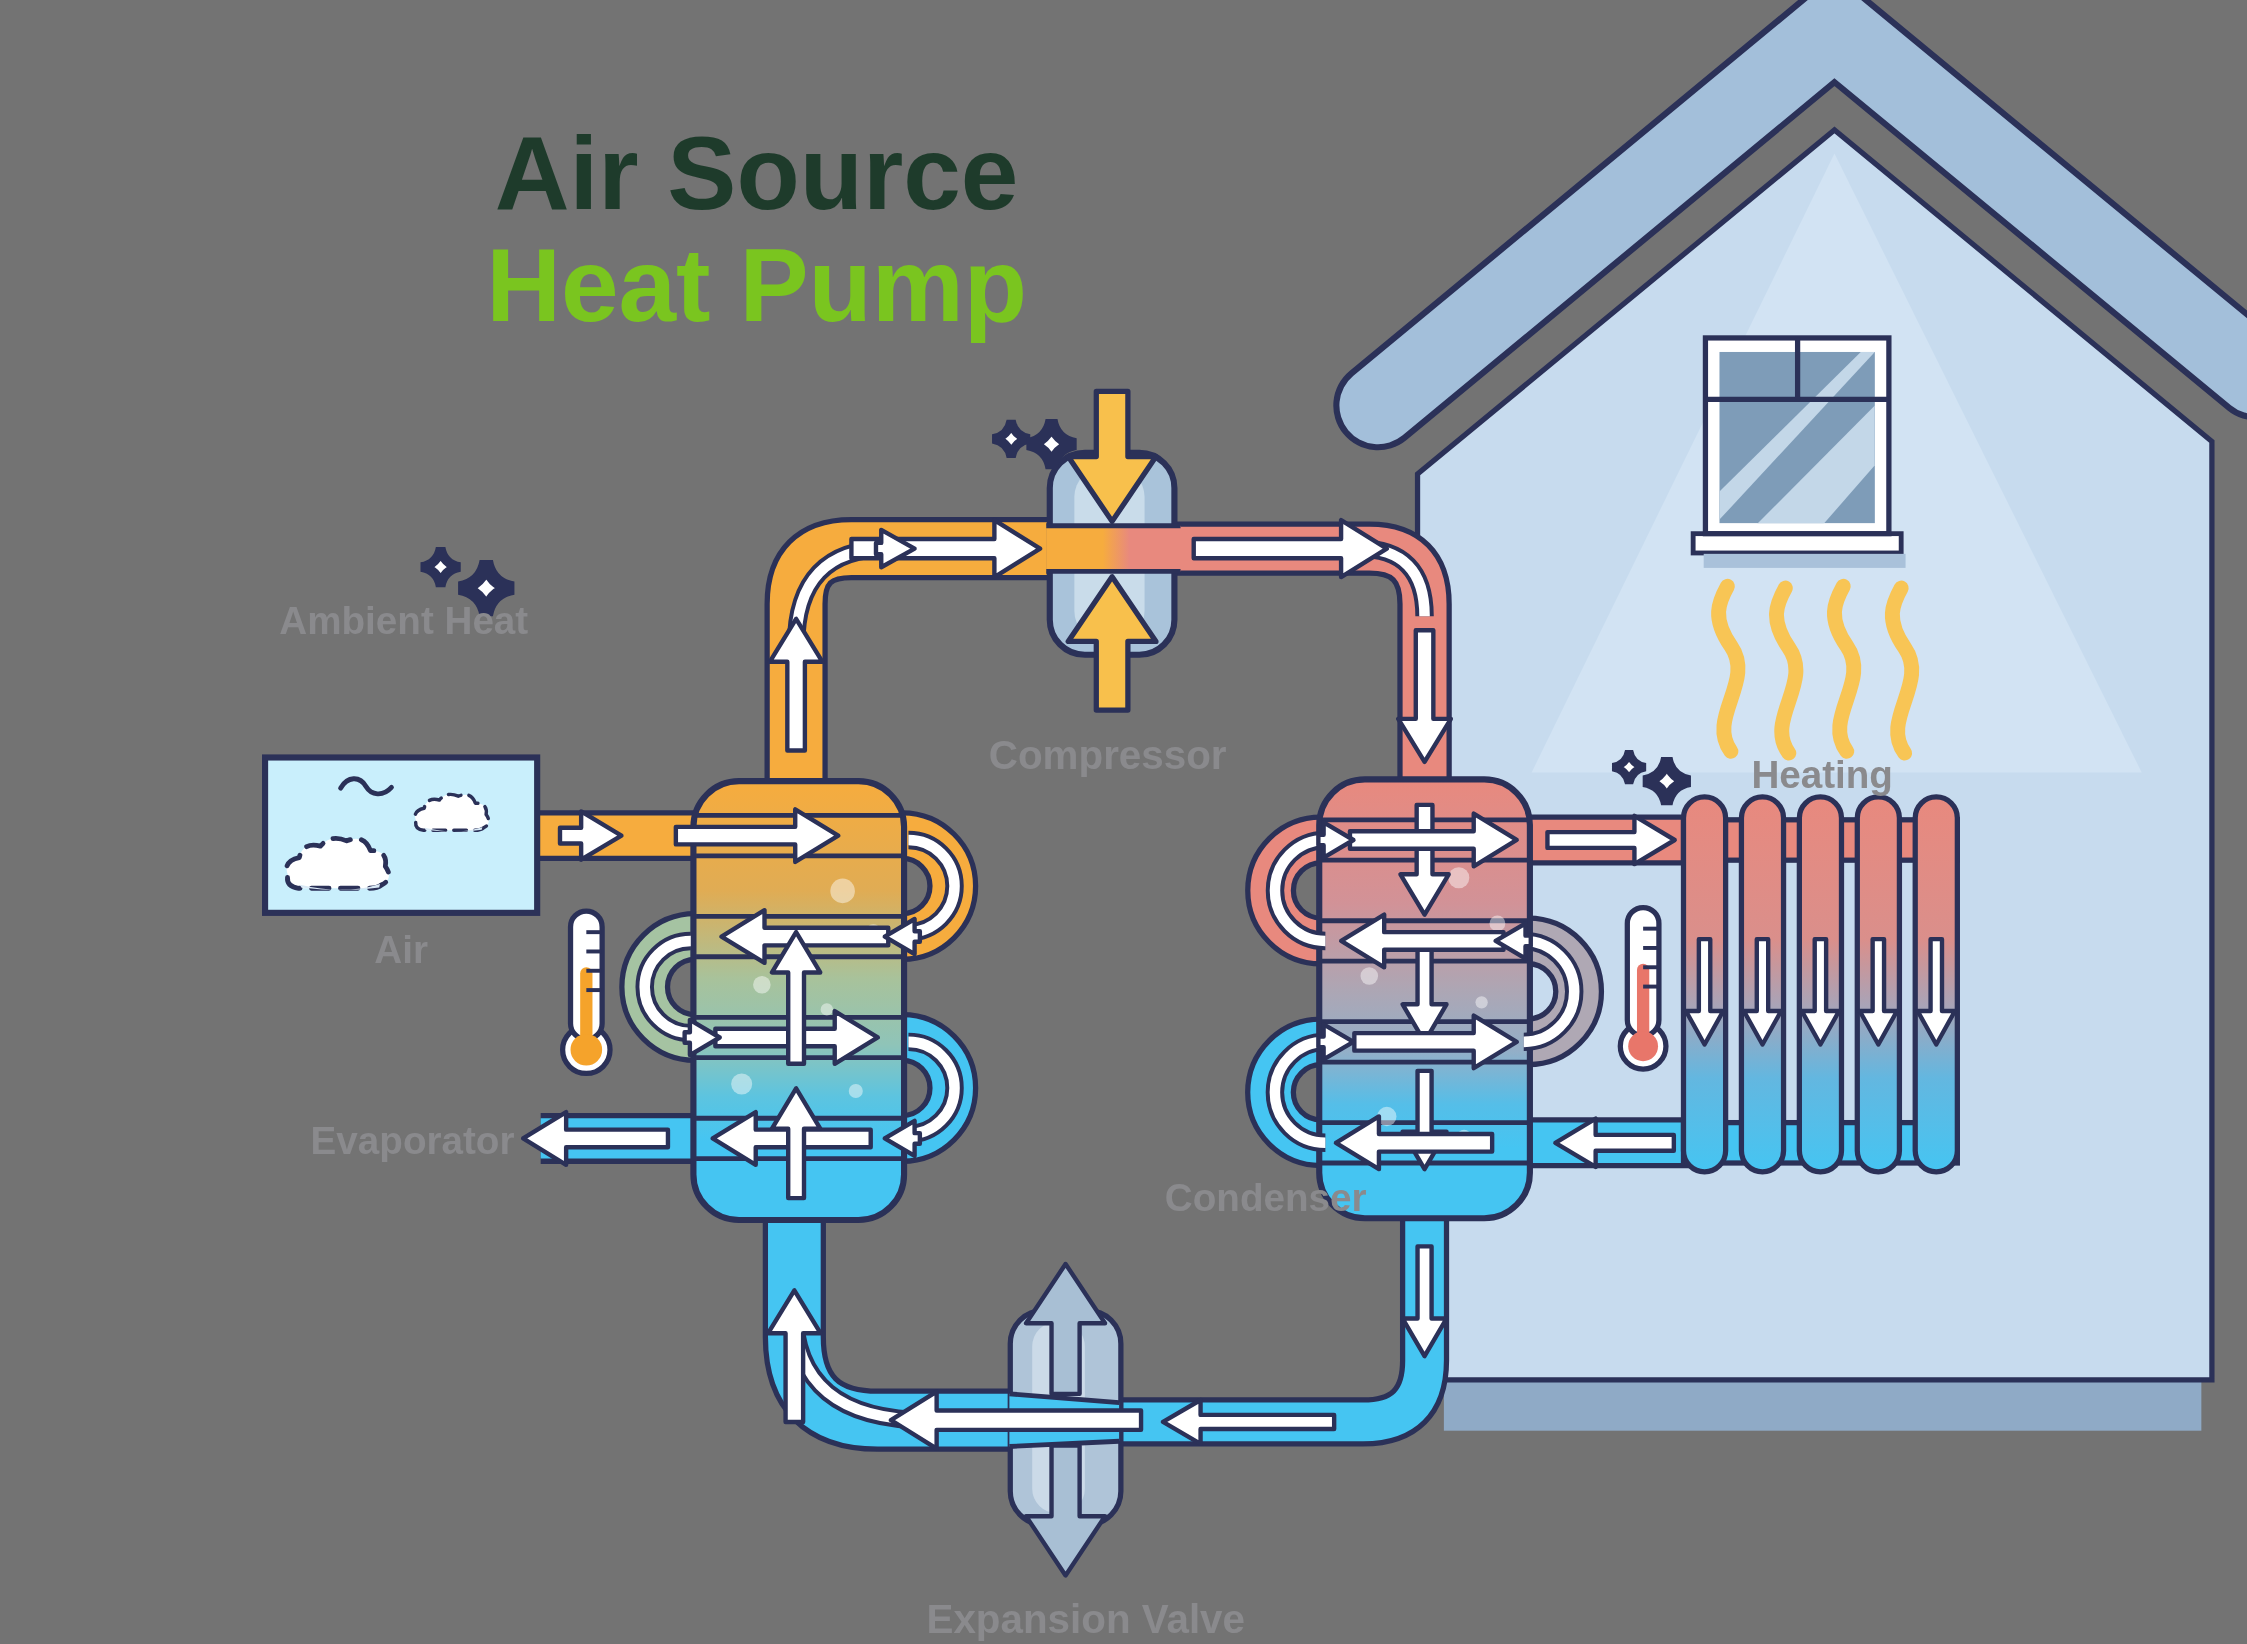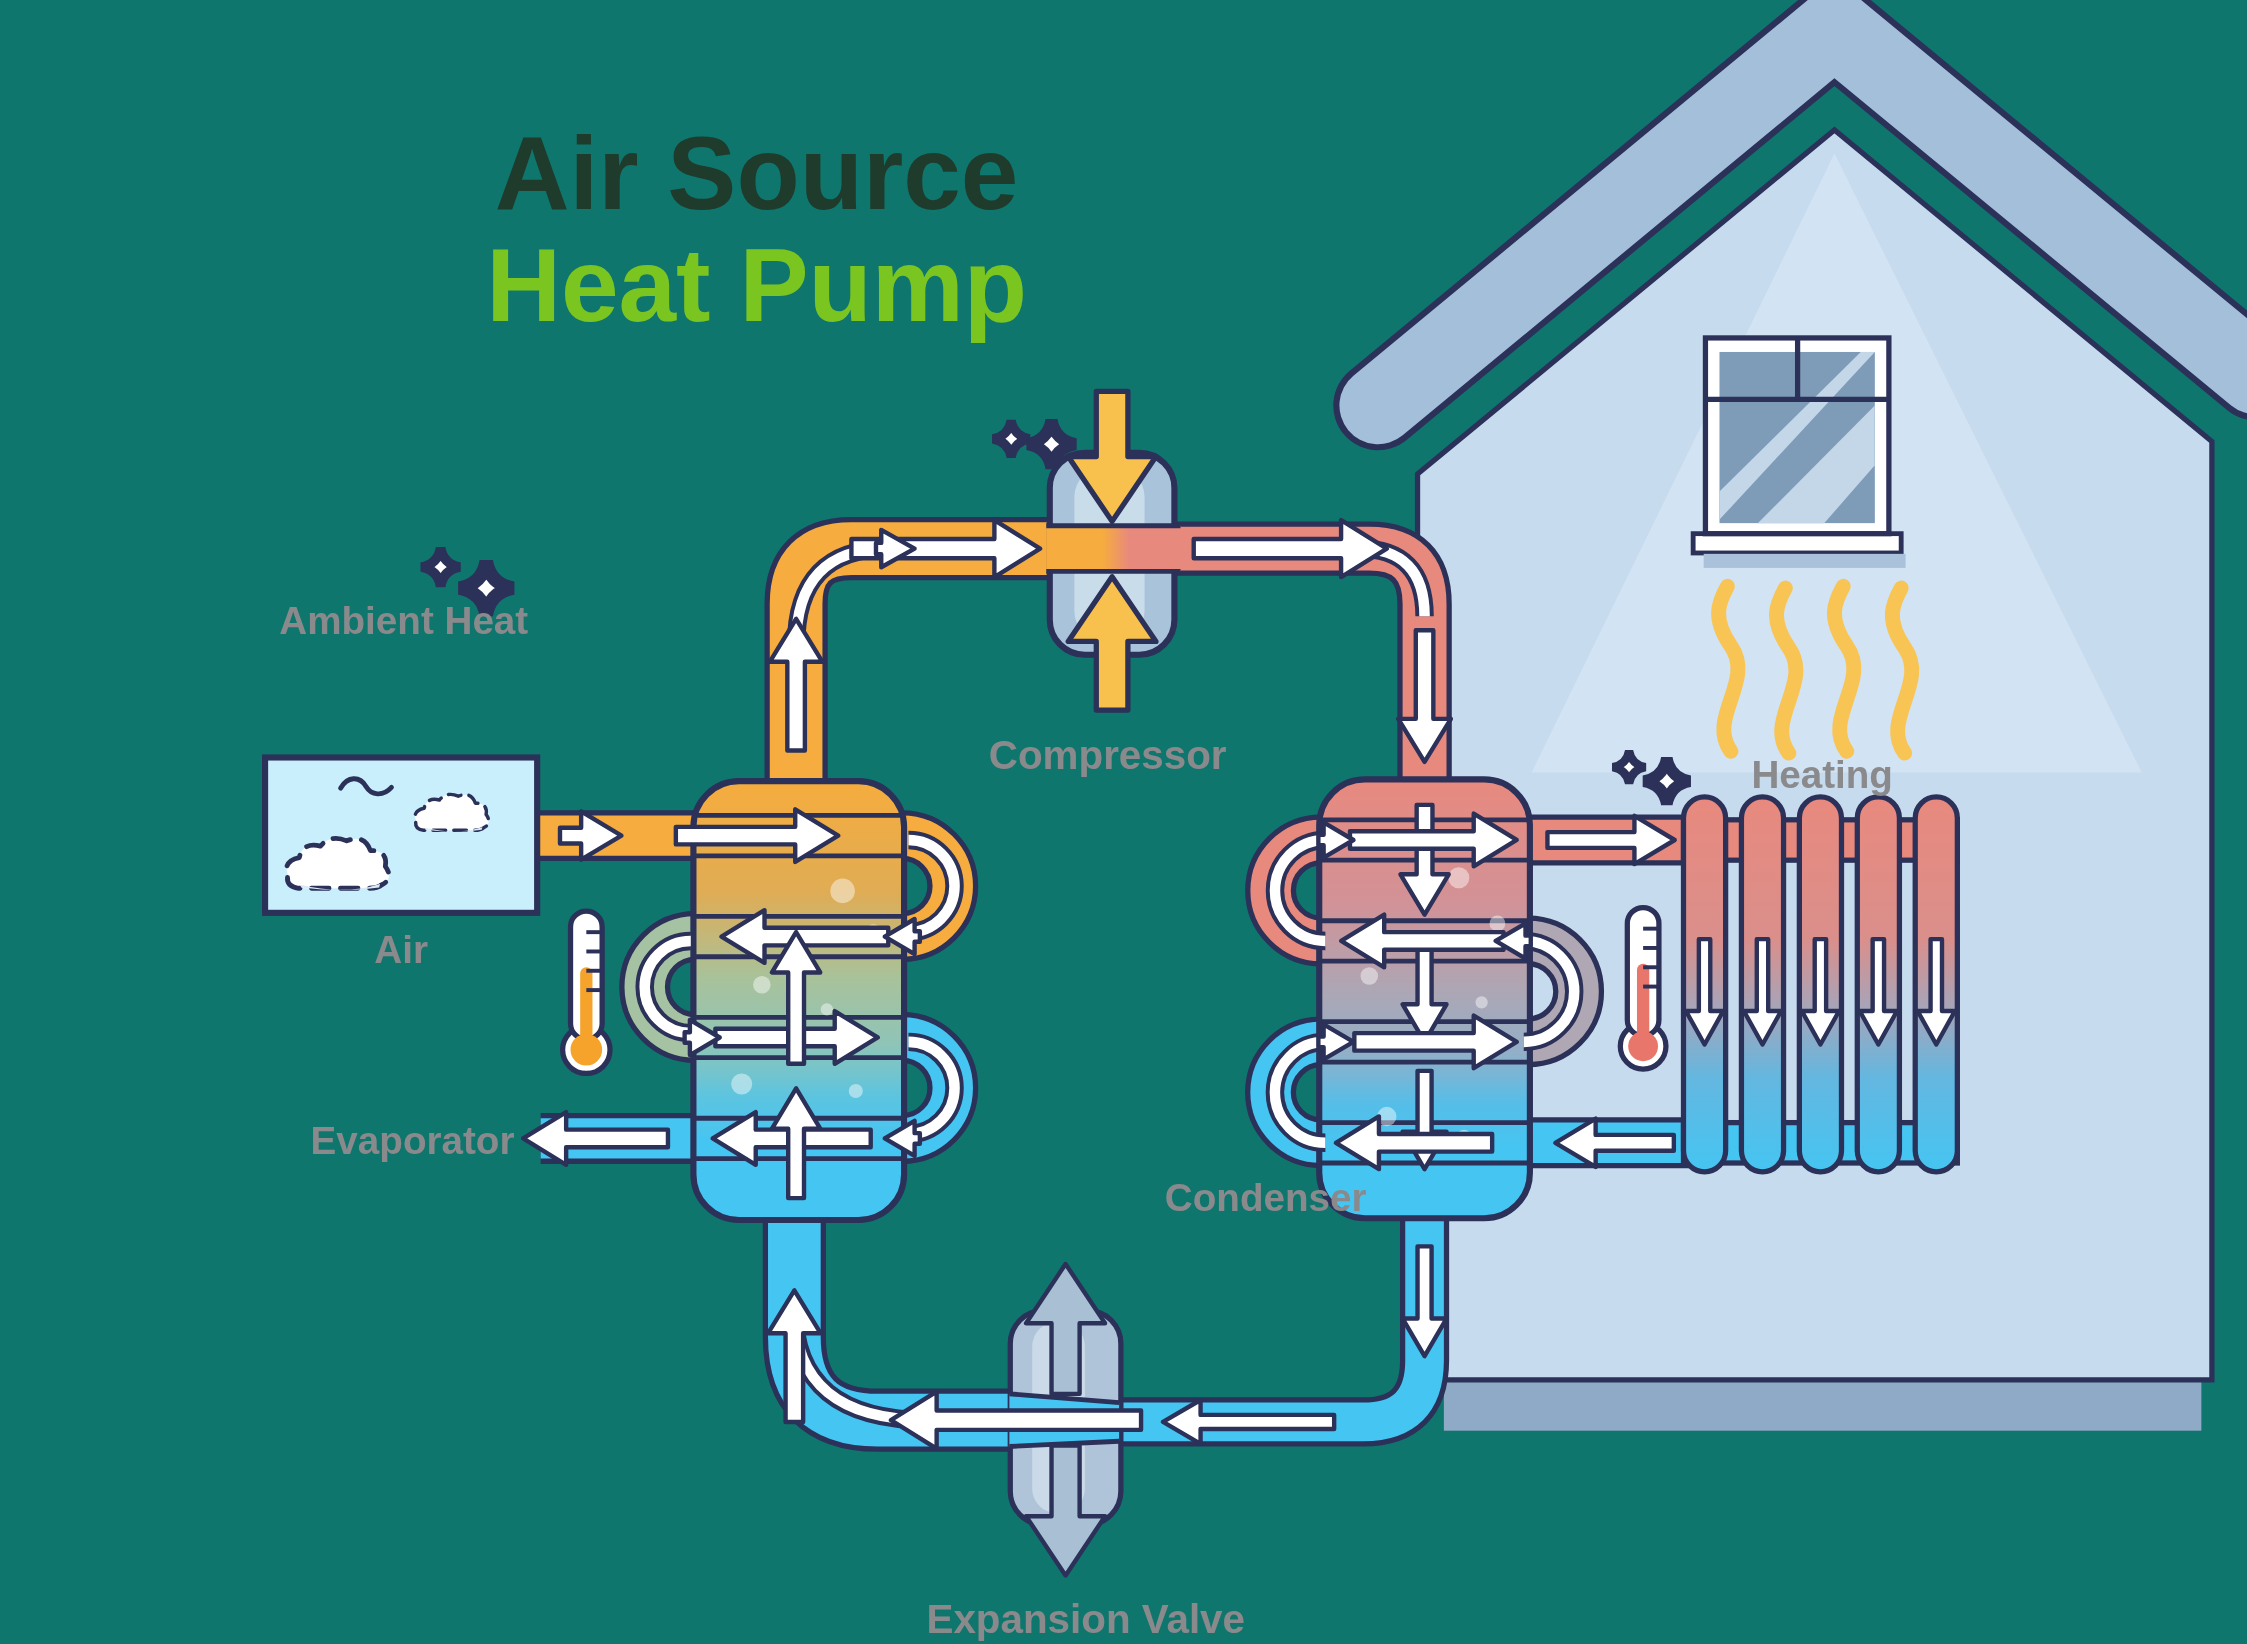--- a/index.html
+++ b/index.html
@@ -1,16 +1,16 @@
 <!DOCTYPE html>
 <html style="font-size:14px"><head>
 <meta charset="utf-8">
 <style>
   html,body{margin:0;padding:0;background:#ffffff;}
-  .stage{position:relative;width:2247px;height:1644px;background:#0f766e;overflow:hidden;
+  .stage{position:relative;width:2247px;height:1644px;background:#737373;overflow:hidden;
          font-family:"Liberation Sans", sans-serif;}
   svg{display:block;width:2247px;height:1644px;}
   text{font-family:"Liberation Sans", sans-serif;font-weight:bold;}
   .title1{font-size:118px;fill:#1E3B2B;}
   .title2{font-size:118px;fill:#7AC51F;}
   .lbl{font-size:46px;fill:#8A8A8D;}
   .lbl-sm{font-size:44px;fill:#8A8A8D;}
 </style>
 </head>
 <body>

